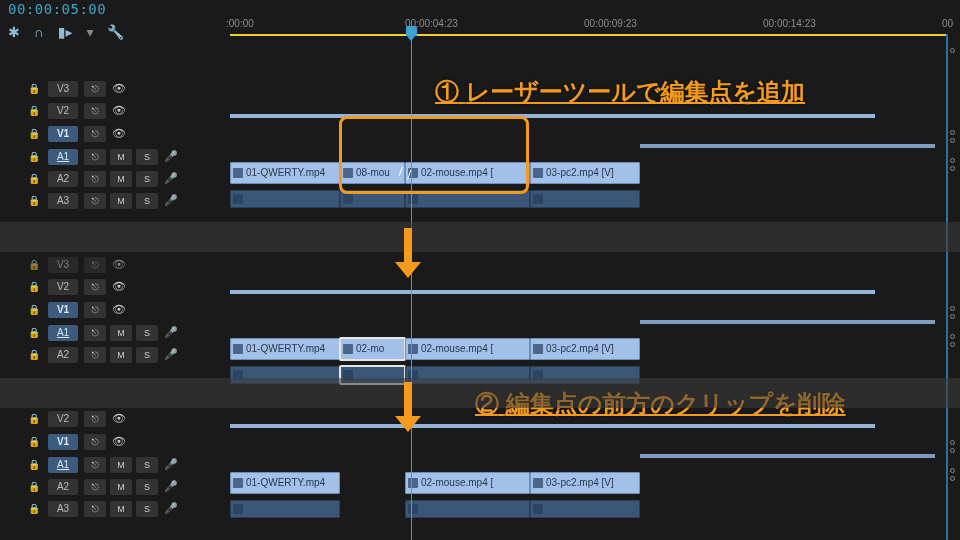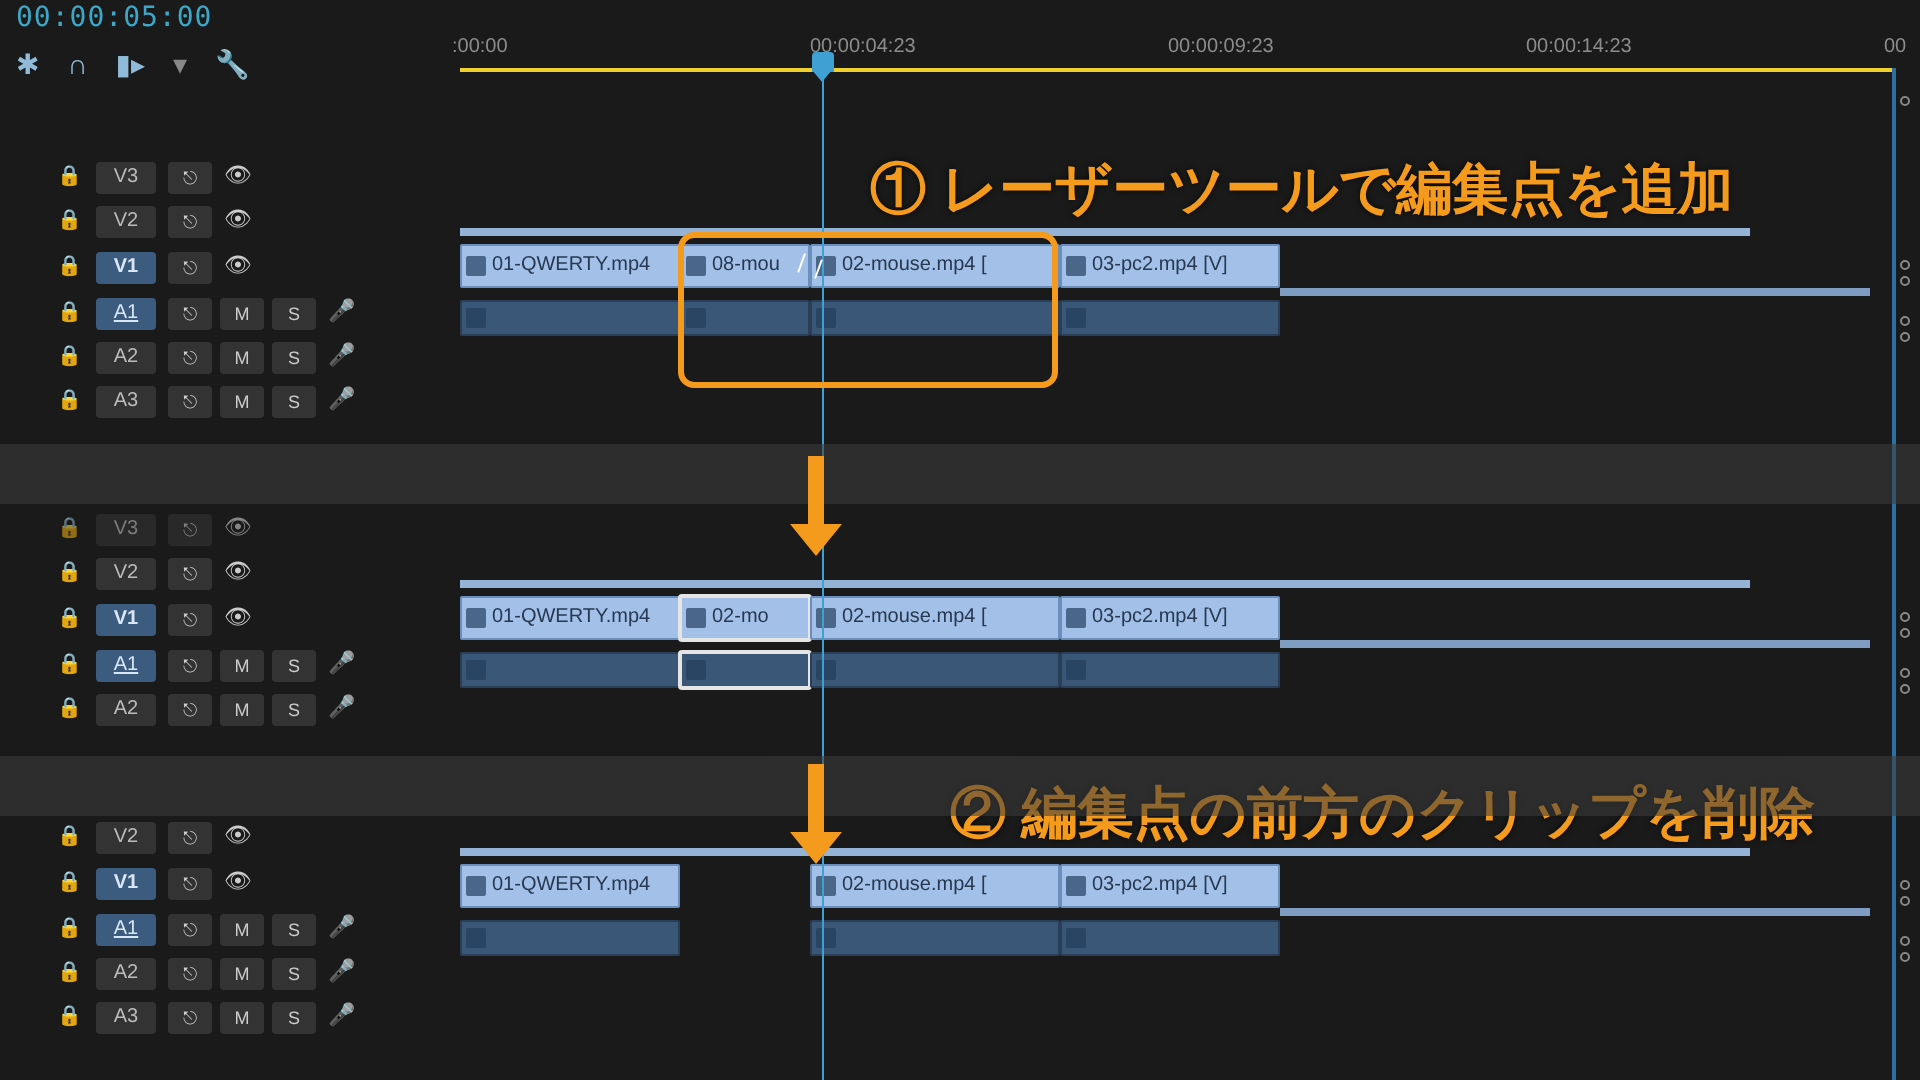--- a/index.html
+++ b/index.html
@@ -44,32 +44,32 @@
   .trk{width:30px;height:16px;margin:14px 4px;border-radius:2px;display:flex;align-items:center;justify-content:center;font-size:10px;color:#d8e6f5;}
   .trk.v{background:var(--blue-track);font-weight:bold;}
   .trk.vdim{background:#333;color:#bbb;}
   .trk.a{background:var(--blue-track);text-decoration:underline;}
   .trk.adim{background:#333;color:#bbb;}
   .sbtn{width:22px;height:16px;margin:0 2px;background:#333;border-radius:2px;display:flex;align-items:center;justify-content:center;font-size:9px;color:#ccc;}
   .mic{color:#ccc;font-size:11px;margin-left:4px;}
   .eye{color:#ccc;font-size:11px;margin-left:4px;}
   
   .tl{position:absolute;left:230px;right:14px;}
-  .lane{position:absolute;left:0;right:0;height:22px;}
+  .lane{position:absolute;left:0;right:0;height:22px;margin-top:40px;}
   .lane.a{height:18px;}
   .clip{position:absolute;top:0;height:22px;background:var(--vclip);border:1px solid var(--vclip-border);border-radius:1px;display:flex;align-items:center;padding:0 2px;overflow:hidden;}
   .clip .fx{width:10px;height:10px;margin-right:3px;background:#4a6789;border-radius:1px;flex:0 0 auto;}
   .clip .lbl{font-size:10px;color:#273850;white-space:nowrap;}
   .aclip{position:absolute;top:0;height:18px;background:var(--aclip);border:1px solid var(--aclip-border);border-radius:1px;display:flex;align-items:center;padding:0 2px;}
   .aclip .fx{width:10px;height:10px;background:#224;background:#2a4463;border-radius:1px;}
   .sel{outline:2px solid #e5e5e5;outline-offset:-1px;}
   
   .thinbar{position:absolute;left:0;right:0;height:4px;background:#95b3d6;}
   
-  .callout{position:absolute;color:var(--orange);font-size:28px;font-weight:700;white-space:nowrap;text-shadow:0 0 3px rgba(0,0,0,.7);}
+  .callout{position:absolute;color:var(--orange);font-size:24px;font-weight:700;white-space:nowrap;text-shadow:0 0 3px rgba(0,0,0,.7);text-decoration:underline;}
   .box{position:absolute;border:3px solid var(--orange);border-radius:8px;pointer-events:none;z-index:8;}
   .arrow{position:absolute;width:20px;z-index:8;}
   .arrow .shaft{position:absolute;left:6px;top:0;width:8px;background:var(--orange);}
   .arrow .head{position:absolute;left:-3px;border-left:13px solid transparent;border-right:13px solid transparent;border-top:16px solid var(--orange);}
   
   .fade{position:absolute;left:0;right:0;height:30px;background:linear-gradient(rgba(60,60,60,.55),rgba(60,60,60,.55));z-index:7;pointer-events:none;}
   
   .dots{position:absolute;right:4px;width:6px;display:flex;flex-direction:column;gap:3px;}
   .dot{width:5px;height:5px;border:1px solid #888;border-radius:50%;}
 </style>

